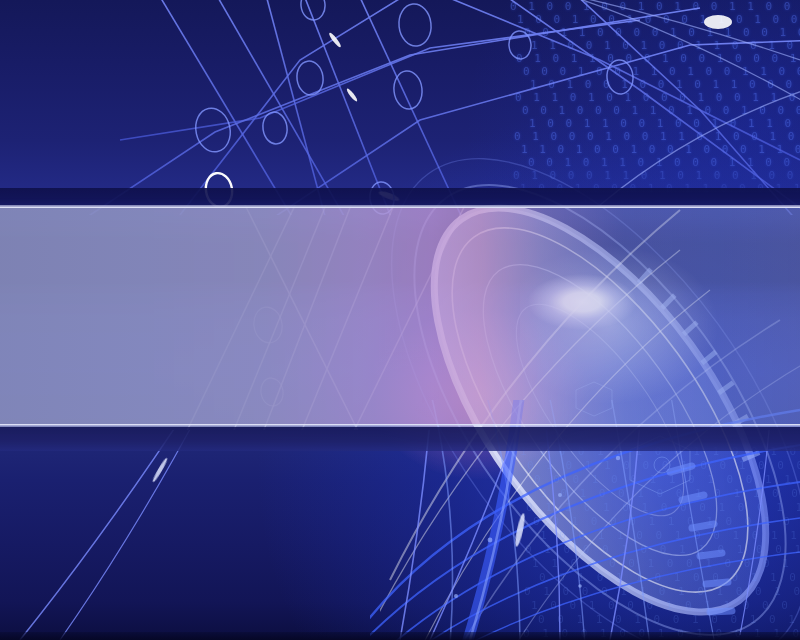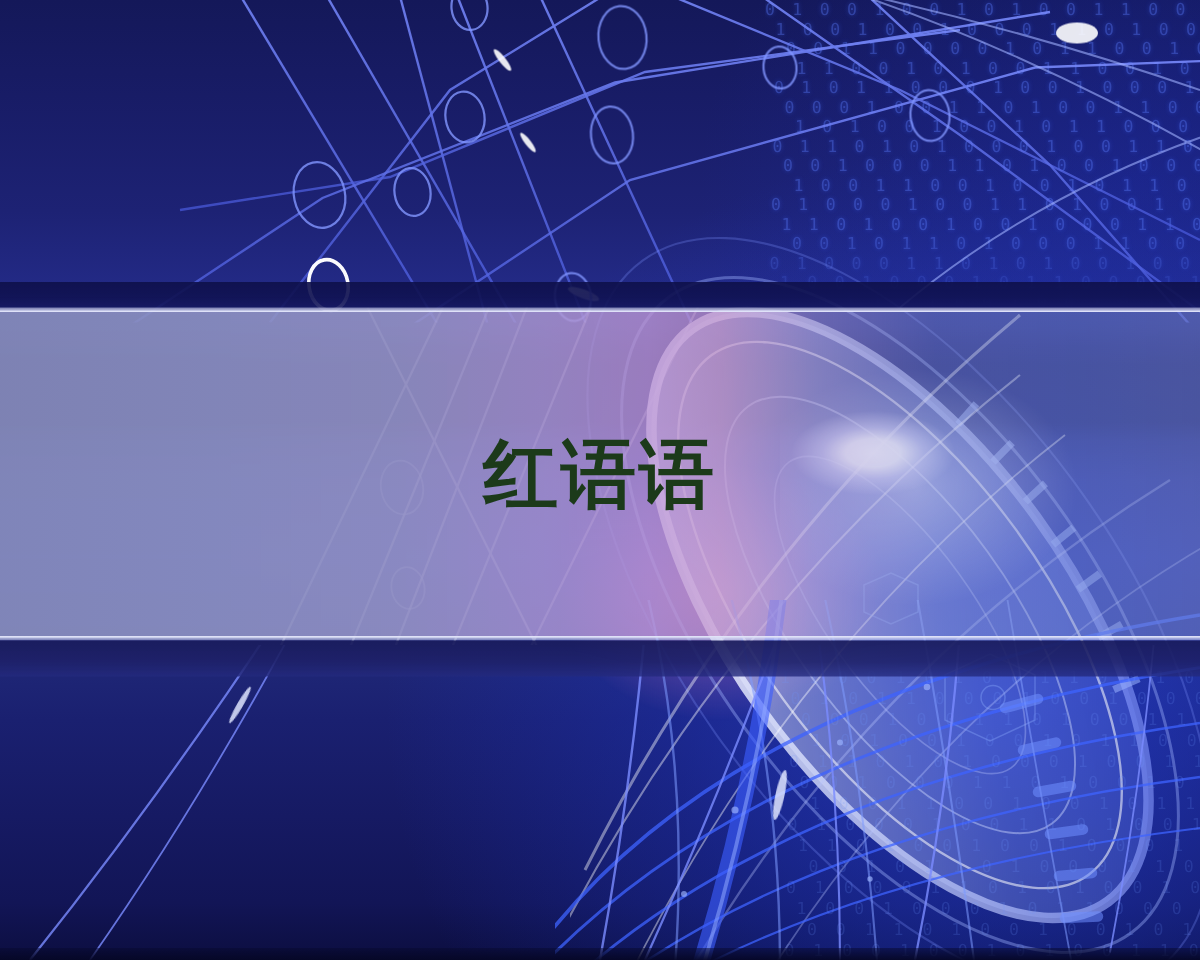--- a/index.html
+++ b/index.html
@@ -373,17 +373,14 @@
     </g>
   </svg>
 
   <div class="layer" id="band-dark-top"></div>
   <div class="layer" id="band-light"></div>
   <div class="layer" id="band-light-topline"></div>
   <div class="layer" id="band-light-botline"></div>
   <div class="layer" id="band-dark-bottom"></div>
   <div class="layer" id="band-edge-bottom"></div>
 
-  <div id="headline-wrap">
-    <div id="headline">红语语</div>
-  </div>
 
 </div>
 
 </body></html>

